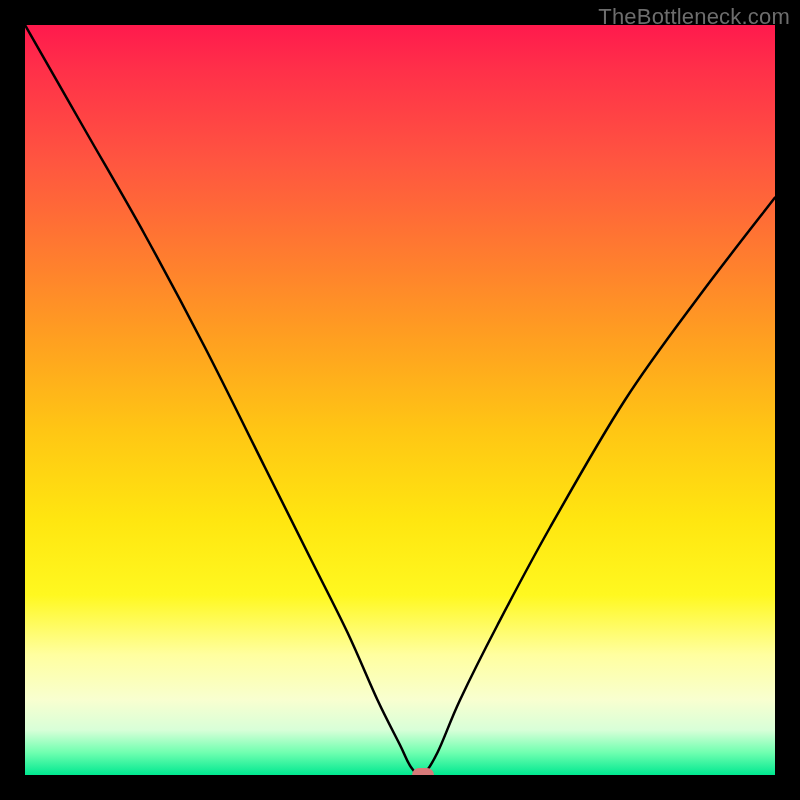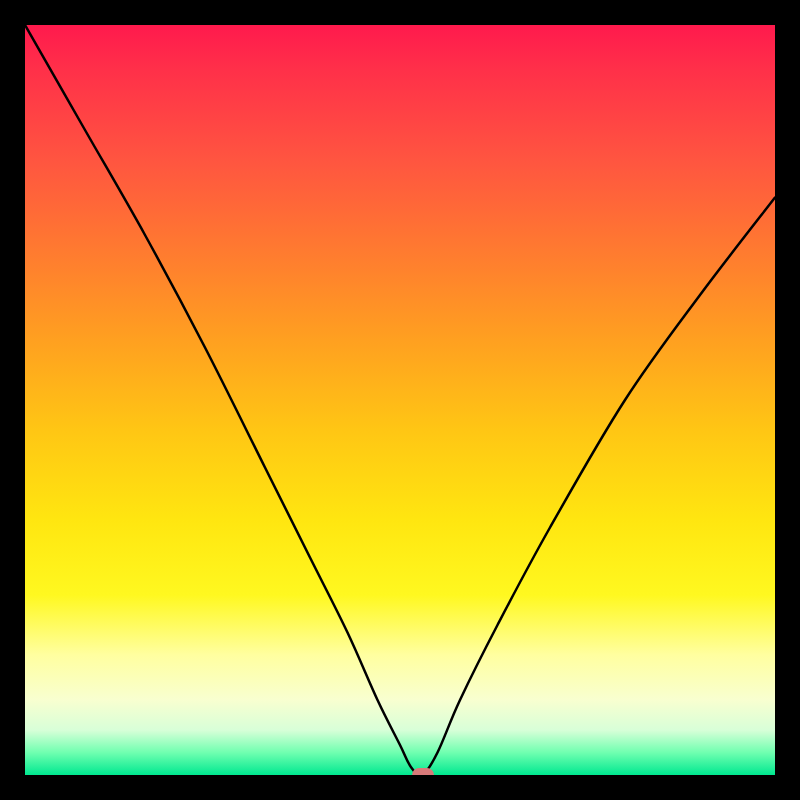--- a/index.html
+++ b/index.html
@@ -75,13 +75,14 @@
   <div class="plot-area">
     <div class="gradient-bg"></div>
 
     <svg class="curve-svg" viewBox="0 0 750 750" preserveAspectRatio="none">
       <path id="curve-path" fill="none" stroke="#000" stroke-width="2.5" stroke-linecap="round" d="M 0 0 C 10 17.5, 40 70, 60 105 C 80 140, 100 173.75, 120 210 C 140 246.25, 160 283.75000000000006, 180 322.50000000000006 C 200 361.25000000000006, 222.5 407.5, 240 442.5 C 257.5 477.5, 271.25 505, 285 532.5 C 298.75 560, 311.25 583.75, 322.5 607.5 C 333.75 631.25, 343.75 656.25, 352.5 675 C 361.25 693.75, 369.375 708.75, 375 720 C 380.625 731.25, 382.5 737.5, 386.25 742.5 C 390 747.5, 393.125 752.5, 397.5 750 C 401.875 747.5, 406.25000000000006 740, 412.50000000000006 727.5 C 418.75000000000006 715, 424.99999999999994 696.25, 434.99999999999994 675 C 444.99999999999994 653.75, 457.5 628.75, 472.5 600 C 487.5 571.25, 503.75 540, 525 502.5 C 546.25 465, 575 413.75, 600 375 C 625 336.25, 650 303.75, 675 270 C 700 236.25, 737.5 188.75, 750 172.5"></path>
     </svg>
 
     <div id="marker" class="marker" style="left: 397.5px; top: 750px; background: rgb(216, 122, 122);"></div>
   </div>
 
+  <div class="watermark">TheBottleneck.com</div>
 </div>
 
 </body></html>

